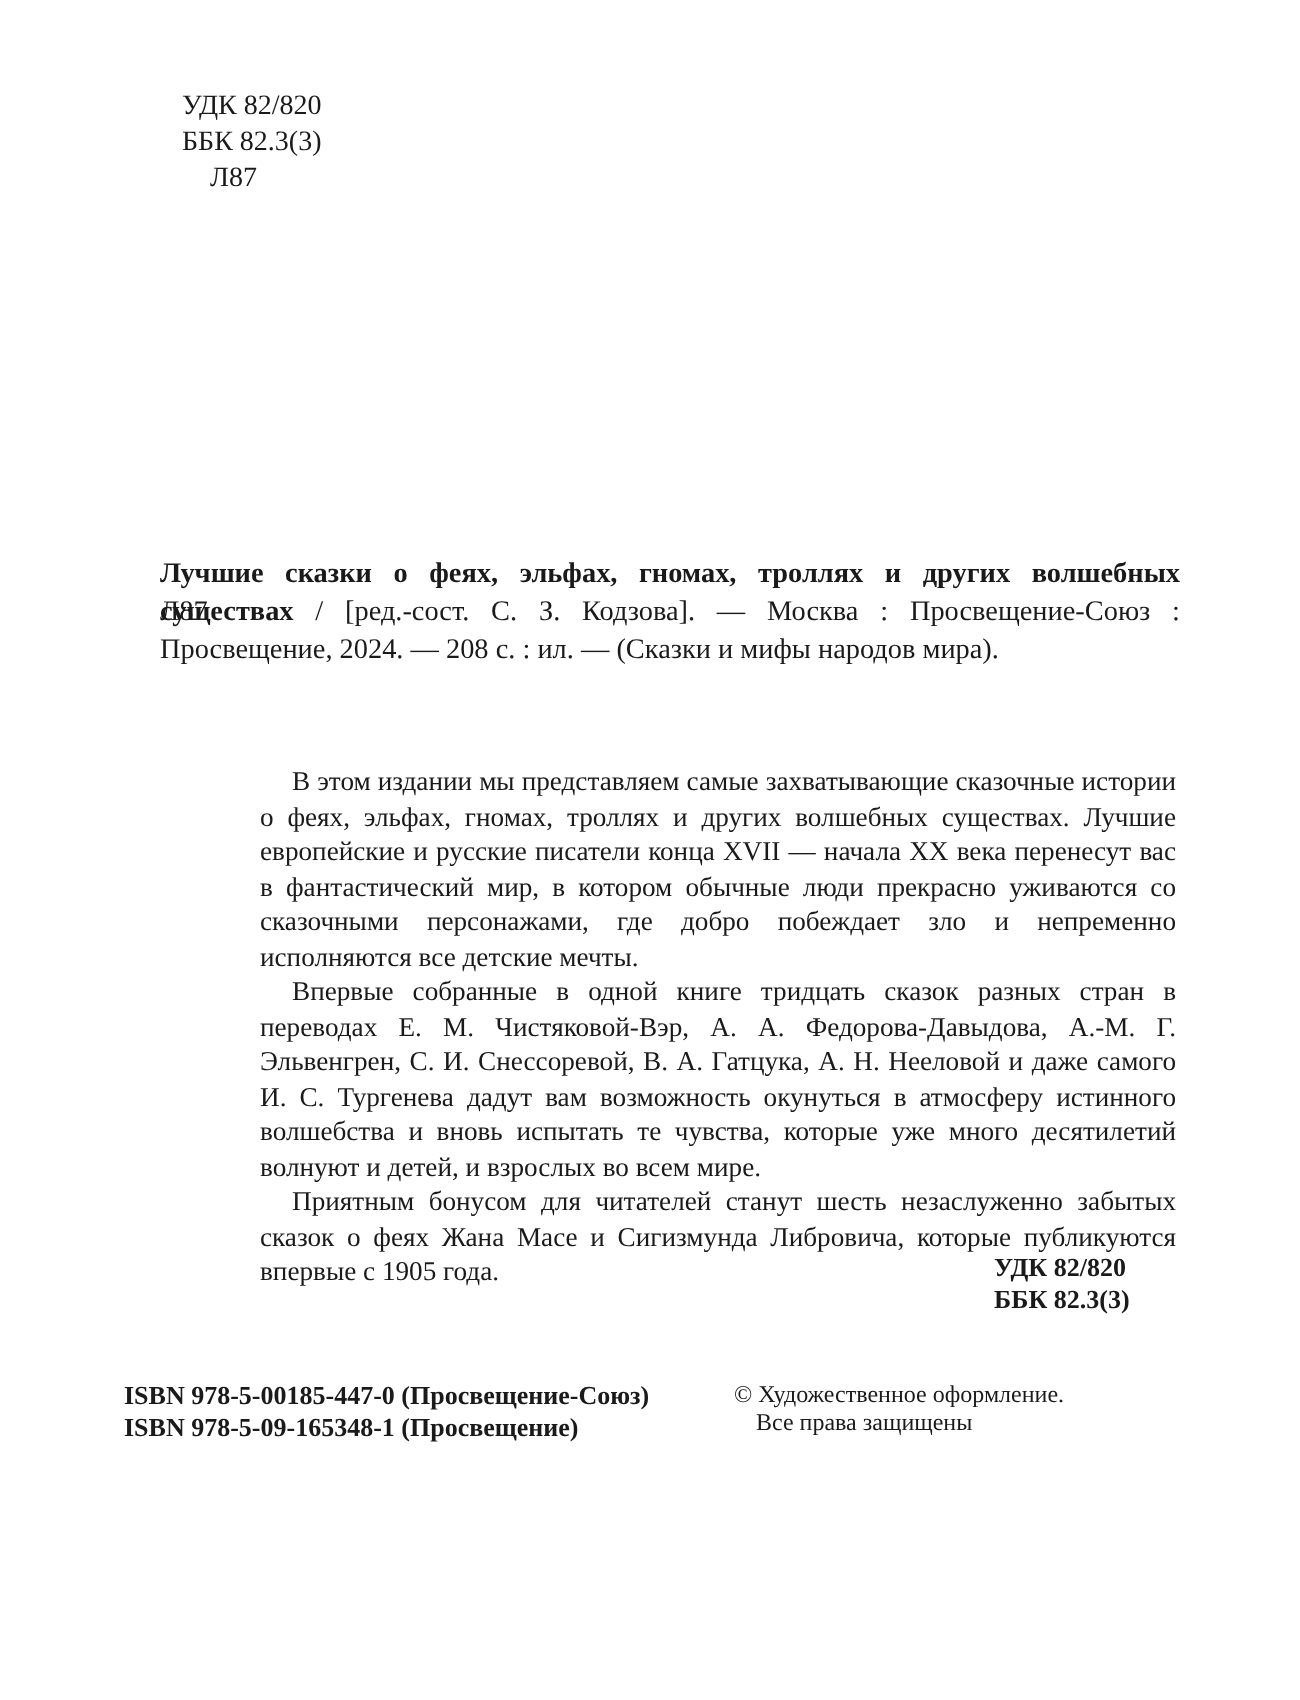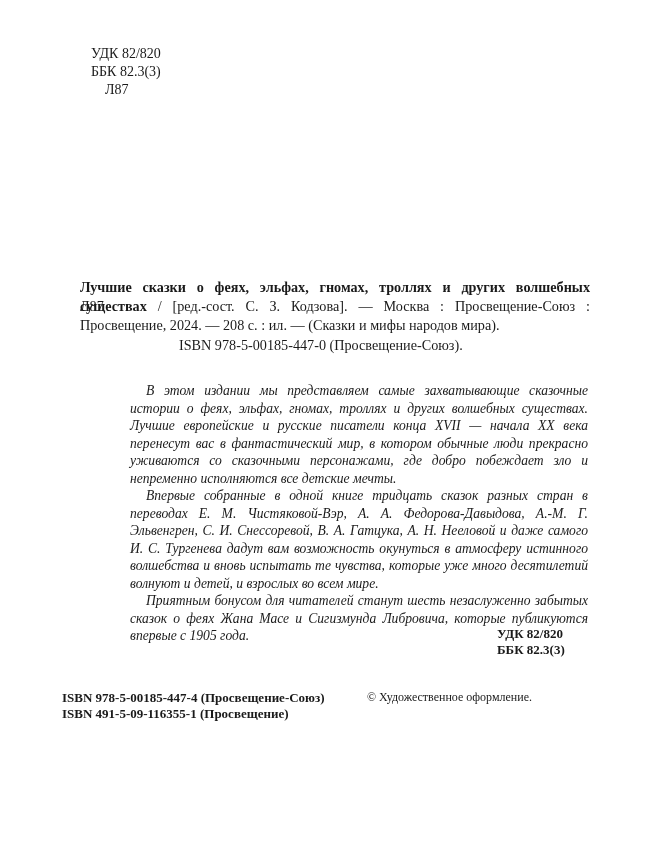--- a/index.html
+++ b/index.html
@@ -12,21 +12,21 @@
   .cls-block { left: 91px; top: 45px; font-size: 14px; line-height: 18px; }
   .cls-block div { white-space: nowrap; }
   .cls-block .author-mark { padding-left: 14px; }
 
   .biblio { left: 80px; top: 278px; width: 510px; font-size: 14.2px; line-height: 19px; }
   .biblio .mark { position: absolute; left: 0; top: 19px; }
   .biblio .entry { text-align: justify; }
   .biblio .entry b { font-weight: bold; }
   .isbn-list { left: 179px; top: 336px; font-size: 14.2px; line-height: 18px; }
 
-  .annotation { left: 130px; top: 382px; width: 458px; font-size: 13.6px; line-height: 17.5px; text-align: justify; font-style: italic; }
+  .annotation { left: 130px; top: 382px; width: 458px; font-size: 13.6px; line-height: 17.5px; text-align: justify; }
   .annotation p { margin: 0; text-indent: 16px; }
 
   .cls-bottom { left: 497px; top: 626px; font-size: 13px; line-height: 16px; font-weight: bold; }
   .isbn-bottom { left: 62px; top: 690px; font-size: 13px; line-height: 16px; font-weight: bold; }
   .copyright { left: 367px; top: 691px; font-size: 12px; line-height: 13.5px; }
   .copyright .indent { padding-left: 11px; }
 </style>
 </head>
 <body>
 
@@ -35,34 +35,34 @@
   <div>ББК 82.3(3)</div>
   <div class="author-mark">Л87</div>
 </div>
 
 <div class="abs biblio">
   <span class="mark">Л87</span>
   <div class="entry"><b>Лучшие сказки о феях, эльфах, гномах, троллях и других волшебных существах</b><span> / [ред.-сост. С. З.  Кодзова]. — Москва : Просвещение-Союз : Просвещение, 2024. — 208 с. :  ил. — (Сказки и мифы народов мира).</span></div>
 </div>
 
 <div class="abs isbn-list">
-  <div>ISBN 978-5-00185-447-0 (Просвещение-Союз).</div>
 </div>
 
 <div class="abs annotation">
   <p>В этом издании мы представляем самые захватывающие сказочные истории о феях, эльфах, гномах, троллях и других волшебных существах. Лучшие европейские и русские писатели конца XVII — начала XX века перенесут вас в фантастический мир, в котором обычные люди прекрасно уживаются со сказочными персонажами, где добро побеждает зло и непременно исполняются все детские мечты.</p>
   <p>Впервые собранные в одной книге тридцать сказок разных стран в переводах Е. М. Чистяковой-Вэр, А. А. Федорова-Давыдова, А.-М. Г. Эльвенгрен, С. И. Снессоревой, В. А. Гатцука, А. Н. Нееловой и даже самого И. С. Тургенева дадут вам возможность окунуться в атмосферу истинного волшебства и  вновь испытать те чувства, которые уже много десятилетий волнуют и детей, и взрослых во всем мире.</p>
   <p>Приятным бонусом для читателей станут шесть незаслуженно забытых сказок о феях Жана Масе и Сигизмунда Либровича, которые публикуются впервые с 1905 года.</p>
 </div>
 
 <div class="abs cls-bottom">
   <div>УДК 82/820</div>
   <div>ББК 82.3(3)</div>
 </div>
 
 <div class="abs isbn-bottom">
-  <div>ISBN 978-5-00185-447-4 (Просвещение-Союз)</div>
-  <div>ISBN 491-5-09-116355-1 (Просвещение)</div>
+  <div>ISBN 978-5-00185-447-0 (Просвещение-Союз)</div>
+  <div>ISBN 978-5-09-165348-1 (Просвещение)</div>
 </div>
 
 <div class="abs copyright">
   <div>© Художественное оформление.</div>
+  <div class="indent">Все права защищены</div>
 </div>
 
 </body></html>

